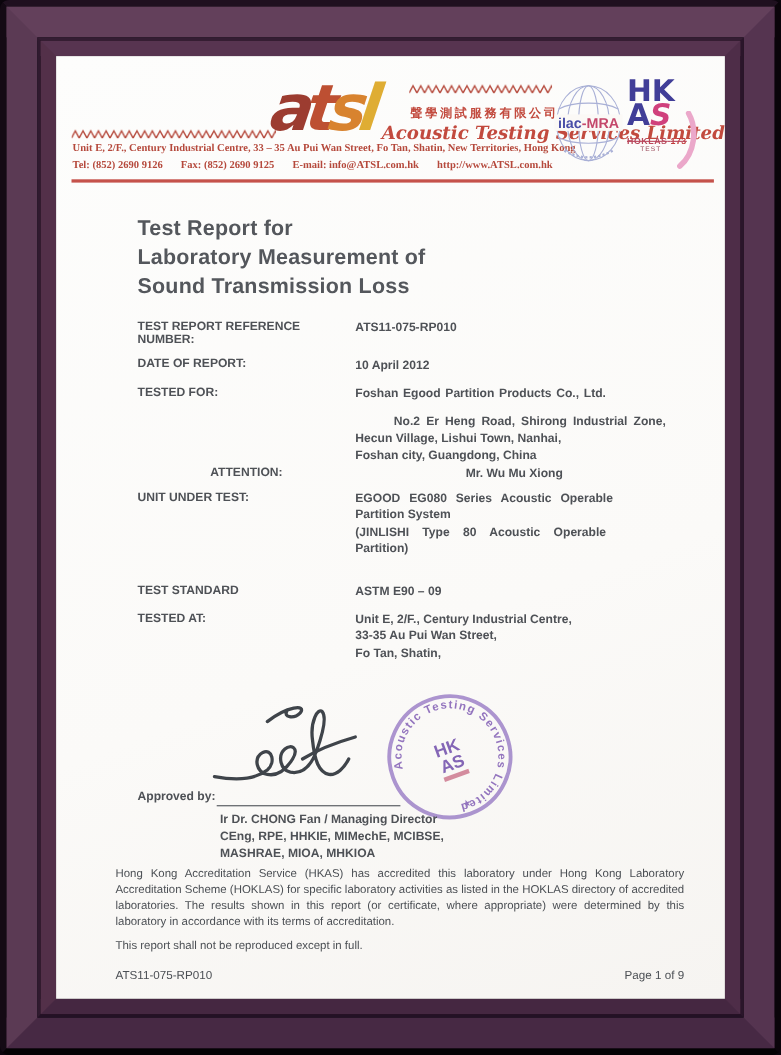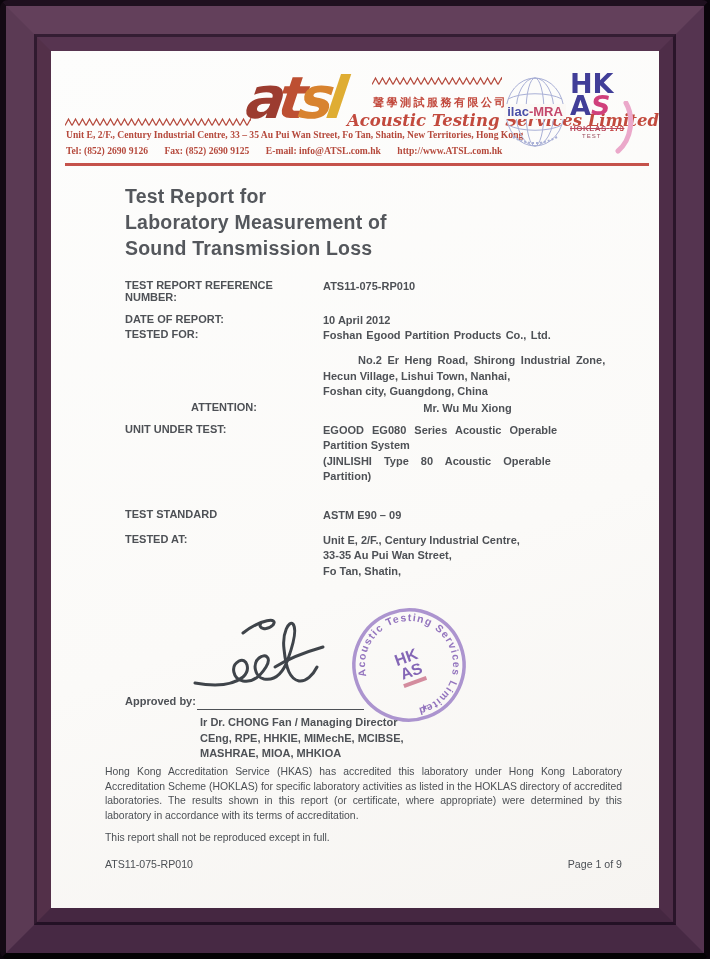--- a/index.html
+++ b/index.html
@@ -46,30 +46,30 @@
   .hkas-letters { font-family: "DejaVu Sans", sans-serif; font-weight: 900; font-size: 27px;
     line-height: 22px; color: #413e98; letter-spacing: 0; position: relative; }
   .hkas-s { color: #d0407c; font-style: italic; }
   .hkas-swoosh { position: absolute; left: 30px; top: 6px; }
   .hoklas { margin-top: 7px; font-size: 8px; font-weight: bold; color: #b9485c;
     text-decoration: line-through; letter-spacing: 0.5px; }
   .hoklas .n173 { color: #c23a3a; text-decoration: none; margin-top: 24px; }
   .hoklas-test { font-size: 6px; color: #9a4a5a; letter-spacing: 1px; margin-left: 12px; }
 
   
-  .title { margin: 16px 47px 0 74px; font-size: 19.5px; font-weight: bold; color: #54575c;
+  .title { margin: 28px 47px 0 74px; font-size: 19.5px; font-weight: bold; color: #54575c;
     line-height: 26px; letter-spacing: 0.2px; }
 
   
   .fields { margin: 18px 47px 0 74px; }
   .frow { display: flex; }
   .flabel { width: 198px; flex: 0 0 198px; font-size: 11px; font-weight: bold; }
   .fvalue { flex: 1; font-size: 11px; font-weight: bold; line-height: 15.5px; }
   .frow.single .fvalue { line-height: 15px; }
-  .mb10 { margin-bottom: 10px; } .mb11 { } .mb1 { margin-bottom: 1px; }
+  .mb10 { margin-bottom: 10px; } .mb11 { margin-bottom: 11px; } .mb1 { margin-bottom: 1px; }
   .mb7 { margin-bottom: 7px; text-align: center; } .mb23 { margin-bottom: 23px; }
   .ws-a { word-spacing: 2.5px; padding-left: 35px; } .ws-b { word-spacing: 5px; } .ws-c { word-spacing: 9px; }
   .ws-d { word-spacing: 1.2px; }
 
   
   .approval { position: relative; height: 150px; margin: 36px 47px 0 74px; }
   .signature { position: absolute; left: 66px; top: 2px; }
   .stamp { position: absolute; left: 224px; top: -10px; width: 120px; height: 120px;
     transform: rotate(-20deg); opacity: 0.82; }
   .approved-label { position: absolute; left: 0; top: 80px; font-size: 11px; font-weight: 600; text-align: center; }

